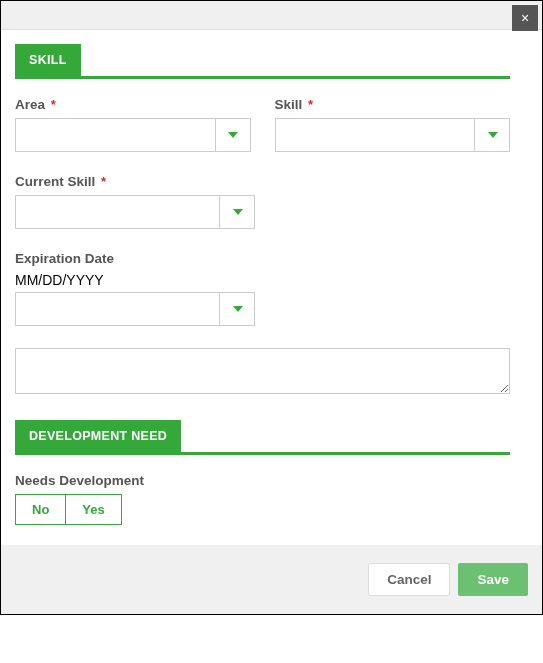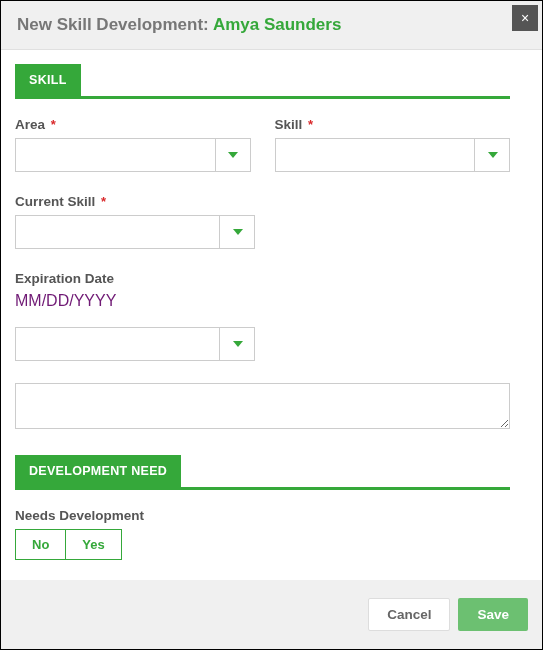--- a/index.html
+++ b/index.html
@@ -78,23 +78,23 @@
     color: #555;
     margin-bottom: 6px;
     display: block;
   }
   .req {
     color: #d9292b;
     font-size: 13px;
     margin-left: 2px;
   }
   .hint {
-    font-size: 16px;
-    color: #701a75;
-    margin-bottom: 17px;
+    font-size: 14px;
+    color: #000000;
+    margin-bottom: 4px;
   }
   .select-wrap {
     position: relative;
   }
   .select-input {
     width: 100%;
     height: 34px;
     border: 1px solid #ccc;
     background: #fff;
     padding: 0 40px 0 8px;
@@ -171,23 +171,20 @@
   .section2 {
     margin-top: 12px;
   }
 </style>
 </head>
 <body>
 
 <div class="modal">
 
   <div class="header">
-    <span class="header-title">
-      <span>New Skill Development: </span><span class="header-name">Amya Saunders</span>
-    </span>
     <button class="close-btn">
       <span>×</span>
     </button>
   </div>
 
   <div class="body">
 
     <div>
       <div class="section-tab">SKILL</div>
       <div class="section-divider"></div>

